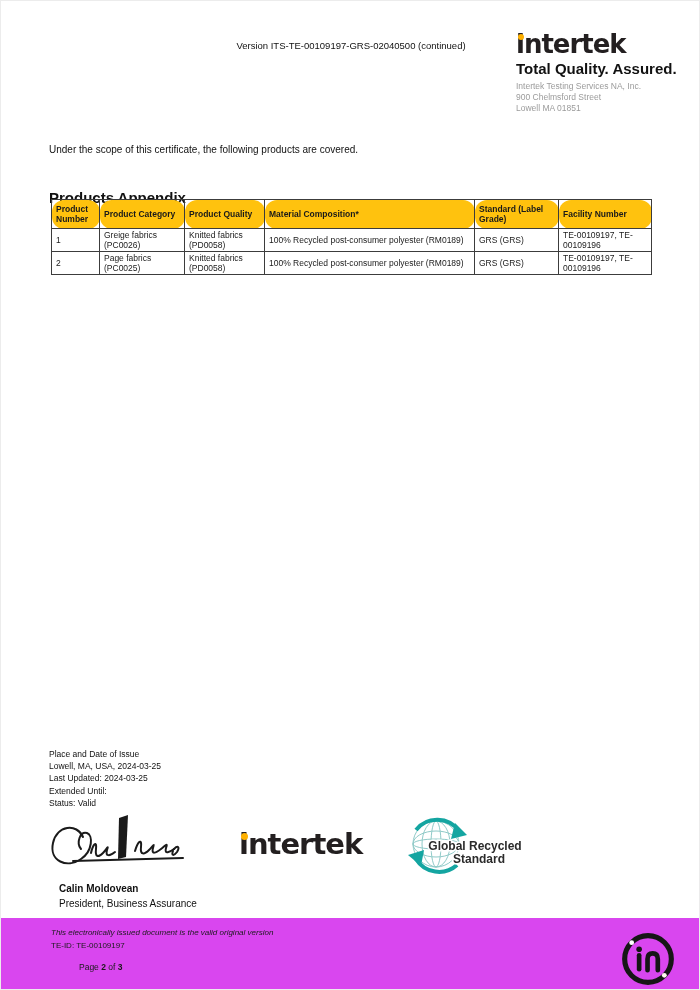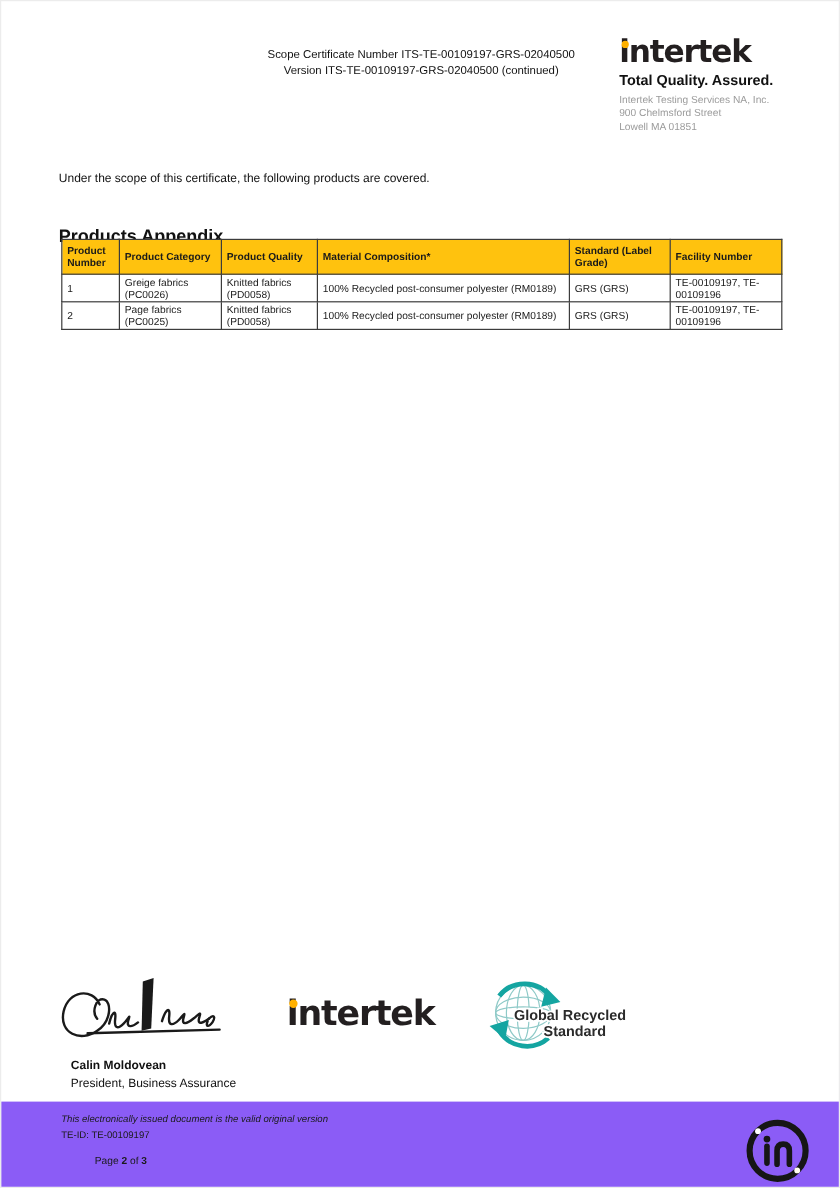--- a/index.html
+++ b/index.html
@@ -15,32 +15,32 @@
   .hdr-company { font-size:14.5px; font-weight:bold; line-height:18px; color:#111; }
   .hdr-grs { font-size:9.5px; line-height:14px; color:#111; }
 
   
   .wordmark { position:relative; display:inline-block; font-weight:bold; color:#231f20;
     letter-spacing:-1px; line-height:1; font-family:"DejaVu Sans", sans-serif;text-align:center; }
   .wordmark .tittle { position:absolute; border-radius:50%; background:#ffb100; }
   .brand-top { position:absolute; top:30px; left:515px; width:170px; }
   .brand-top .wordmark { font-size:26px; }
   .brand-top .tittle { width:6px; height:6px; left:1.5px; top:2.5px; }
-  .brand-tagline { font-size:12px; font-weight:bold; color:#111; margin-top:3px; }
+  .brand-tagline { font-size:15px; font-weight:bold; color:#111; margin-top:3px; }
   .brand-addr { font-size:8.5px; line-height:11px; color:#9b9b9b; margin-top:4px; }
 
   
   .intro { position:absolute; top:143px; left:48px; font-size:10px; color:#111; }
   .section-title { position:absolute; top:188px; left:48px; font-size:15px; font-weight:bold; color:#111; }
 
   
   .products-table { position:absolute; top:198px; left:50px; width:600px;
     border-collapse:collapse; font-size:8.5px; table-layout:fixed; }
   .products-table th, .products-table td { border:1px solid #3c3c3c; padding:1px 4px; vertical-align:middle; }
-  .products-table th { background:#ffc20e; font-weight:bold; text-align:left; height:29px; color:#1a1a1a; }
+  .products-table th { background:#ffc20e; font-weight:bold; text-align:left; height:29px; color:#1a1a1a;border-radius:12px; }
   .products-table td { height:22px; background:#fff; }
   .col-num { width:48px; } .col-cat { width:85px; } .col-det { width:80px; }
   .col-mat { width:210px; } .col-std { width:84px; } .col-fac { width:93px; }
 
   .note { position:absolute; top:277px; left:48px; width:600px; font-size:8.4px; color:#111; }
 
   
   .issue-block { position:absolute; top:747px; left:48px; font-size:8.5px; line-height:12.2px; color:#111; }
 
   
@@ -48,34 +48,33 @@
   .sig-name { position:absolute; top:882px; left:58px; font-size:10px; font-weight:bold; color:#111; }
   .sig-title { position:absolute; top:897px; left:58px; font-size:10px; color:#111; }
 
   
   .brand-mid { position:absolute; top:829px; left:238px; }
   .brand-mid .wordmark { font-size:29px; }
   .brand-mid .tittle { width:7px; height:7px; left:1.5px; top:2.5px; }
   .grs-logo { position:absolute; top:814px; left:402px; }
 
   
-  .footer-bar { position:absolute; top:917px; left:0; width:700px; height:73px; background:#8b5cf6; }
+  .footer-bar { position:absolute; top:917px; left:0; width:700px; height:73px; background:#d946ef; }
   .f-disclaimer { position:absolute; top:10px; left:50px; font-size:8px; font-style:italic; color:#1a1a1a; }
   .f-teid { position:absolute; top:23px; left:50px; font-size:8px; color:#1a1a1a; }
   .f-page { position:absolute; top:44px; left:50px; font-size:8.5px; color:#1a1a1a;padding-left:28px; }
   .f-page b { font-weight:bold; }
   .roundel { position:absolute; top:13px; left:619px; }
 </style>
 </head>
 <body>
 
 <div class="page">
 
   <div class="doc-header">
-    <div class="hdr-line">Scope Certificate Number ITS-TE-00109197-GRS-02040500</div>
     <div class="hdr-line">Version ITS-TE-00109197-GRS-02040500 (continued)</div>
   </div>
 
   <div class="brand-top">
     <div class="wordmark">
       <span>intertek</span>
       <span class="tittle"></span>
     </div>
     <div class="brand-tagline">Total Quality. Assured.</div>
     <div class="brand-addr">
@@ -121,20 +120,27 @@
         <td>Page fabrics (PC0025)</td>
         <td>Knitted fabrics (PD0058)</td>
         <td>100% Recycled post-consumer polyester (RM0189)</td>
         <td>GRS (GRS)</td>
         <td>TE-00109197, TE-00109196</td>
       </tr>
     </tbody>
   </table>
 
 
+  <div class="issue-block">
+    <div>Place and Date of Issue</div>
+    <div>Lowell, MA, USA, 2024-03-25</div>
+    <div>Last Updated: 2024-03-25</div>
+    <div>Extended Until:</div>
+    <div>Status: Valid</div>
+  </div>
 
   <svg class="signature" width="150" height="70" viewBox="0 0 150 70">
     <g fill="none" stroke="#1a1a1a" stroke-width="2" stroke-linecap="round">
       <path d="M40 26 C34 12, 14 14, 10 32 C6 50, 24 58, 38 48 C50 40, 50 24, 44 22 C37 20, 33 32, 38 38"></path>
       <path d="M48 42 c2 -9 6 -13 5 -4 c-1 8 2 9 7 4 c4 -4 6 -9 4 -3 c-2 7 3 6 8 2"></path>
       <path d="M92 40 c3 -10 7 -13 6 -4 c-1 8 3 8 8 3 c4 -4 6 -8 4 -2 c-2 7 3 5 8 1 c5 -4 7 -7 5 -1 c-2 7 4 4 8 1"></path>
       <path d="M131 38 c4 -4 6 -2 3 3 c-3 4 -6 4 -4 -1"></path>
       <path d="M30 50 L140 47"></path>
     </g>
     <path d="M76 7 l9 -3 l-2 42 l-8 2 z" fill="#1a1a1a"></path>

